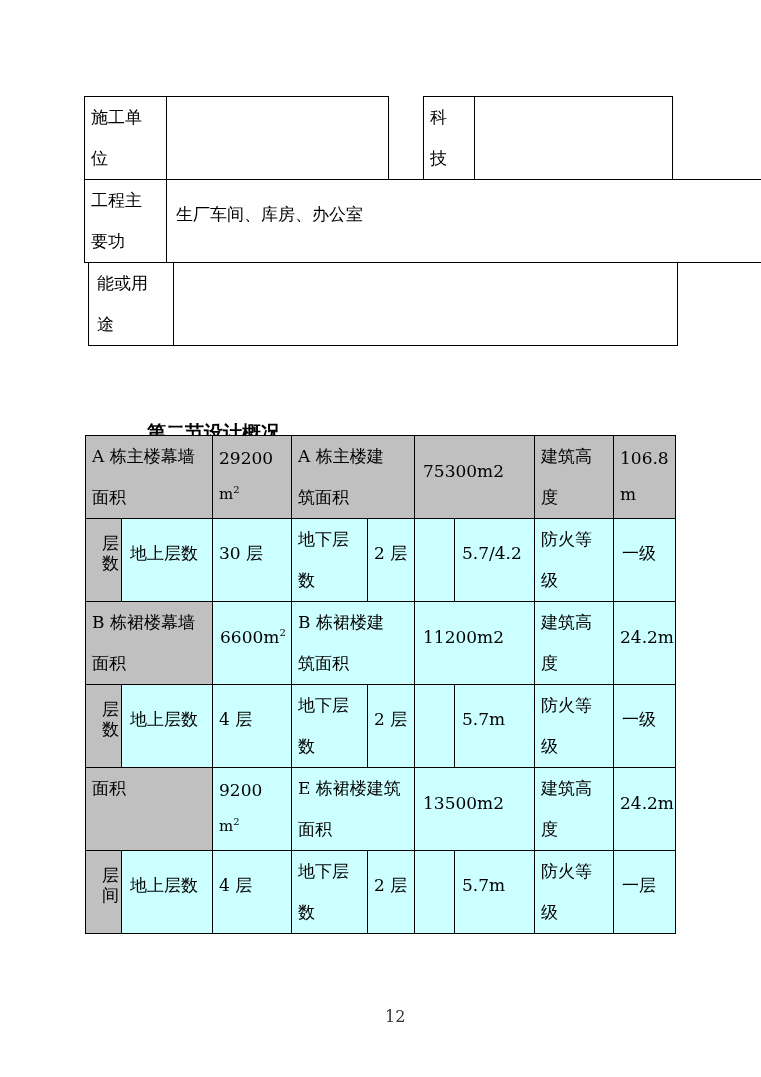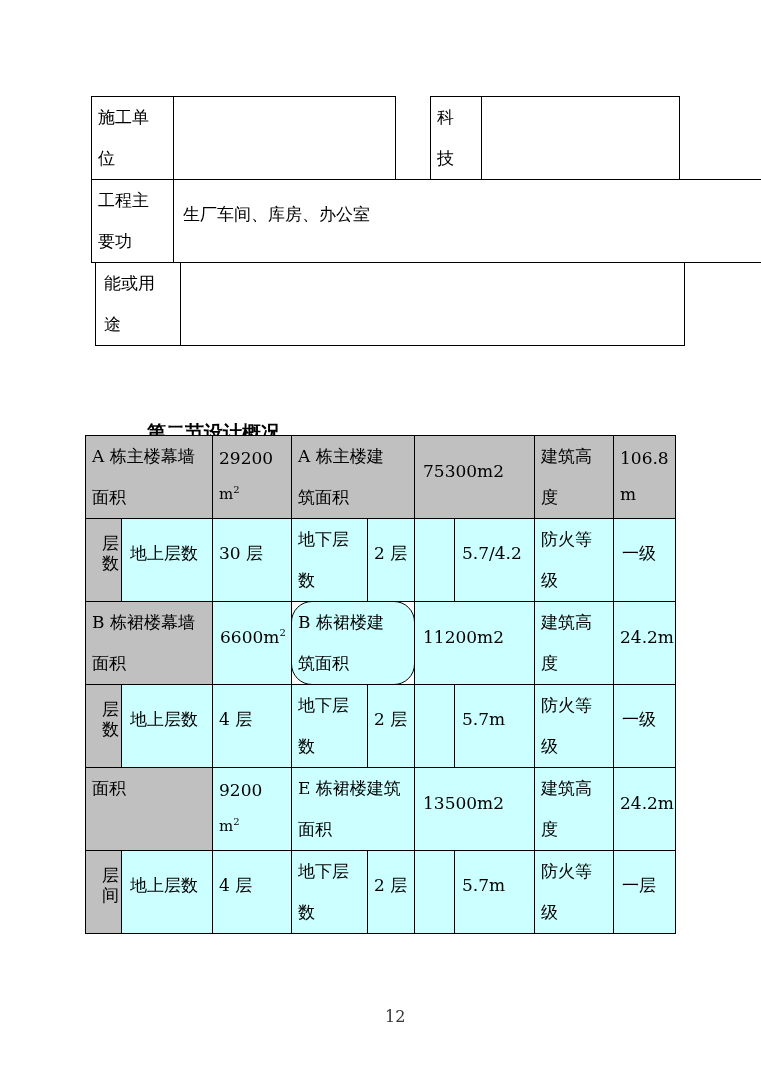--- a/index.html
+++ b/index.html
@@ -9,21 +9,21 @@
       overflow: hidden;
     }
     .abs { position: absolute; box-sizing: border-box; }
     .cell {
       position: absolute; box-sizing: border-box;
       border: 1px solid #000; font-size: 17px; line-height: 41px;
       padding: 0 6px;
     }
     .gray { background: #c0c0c0; }
     .cyan { background: #ccffff; }
-    .white { background: #ffffff; margin-left: 7px; }
+    .white { background: #ffffff; }
     .vmid { display: flex; align-items: center; line-height: 22px; }
     .heading {
       position: absolute; left: 147px; top: 384px; font-size: 19px; font-weight: bold;
       font-family: "DejaVu Sans", "Liberation Sans", sans-serif;
       margin-top: 36px;
     }
     .pageno { position: absolute; left: 385px; top: 1007px; font-size: 16px; color: #333; }
     .side {
       position: absolute; box-sizing: border-box; border: 1px solid #000;
       background: #c0c0c0; font-size: 17px; line-height: 20px; text-align: right;
@@ -122,21 +122,21 @@
     <span>一级</span>
   </div>
 
   <div class="cell gray" style="left:85px;top:601px;width:128px;height:84px;">
     <div>B 栋裙楼幕墙</div>
     <div>面积</div>
   </div>
   <div class="cell cyan vmid" style="left:212px;top:601px;width:80px;height:84px;padding-left:7px;padding-bottom:12px;">
     <span><span>6600m</span><sup>2</sup></span>
   </div>
-  <div class="cell cyan" style="left:291px;top:601px;width:124px;height:84px;border-radius:21px;">
+  <div class="cell cyan" style="left:291px;top:601px;width:124px;height:84px;">
     <div>B 栋裙楼建</div>
     <div>筑面积</div>
   </div>
   <div class="cell cyan vmid" style="left:414px;top:601px;width:121px;height:84px;padding-left:8px;padding-bottom:12px;">
     <span>11200m2</span>
   </div>
   <div class="cell cyan" style="left:534px;top:601px;width:80px;height:84px;">
     <div>建筑高</div>
     <div>度</div>
   </div>

